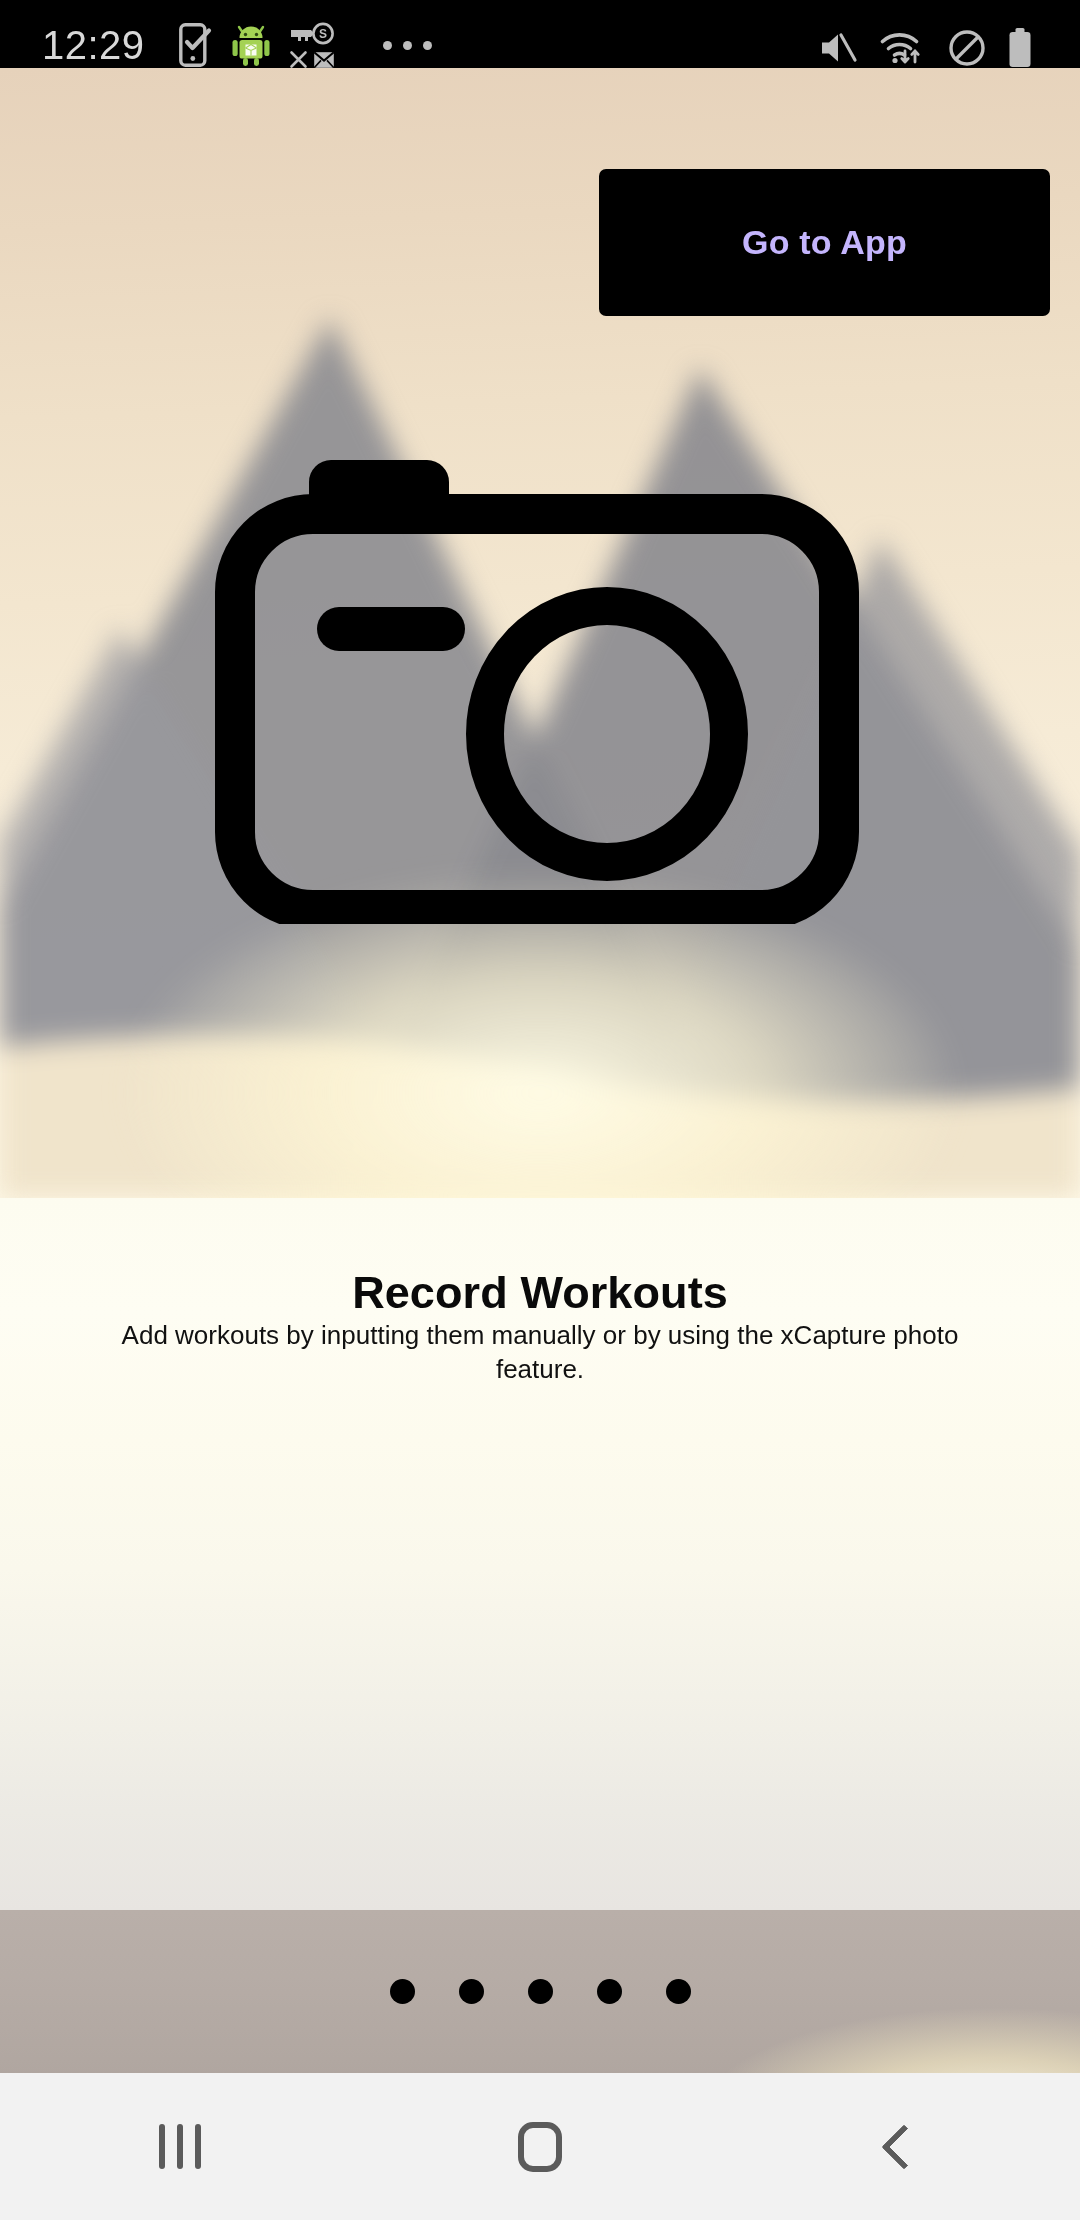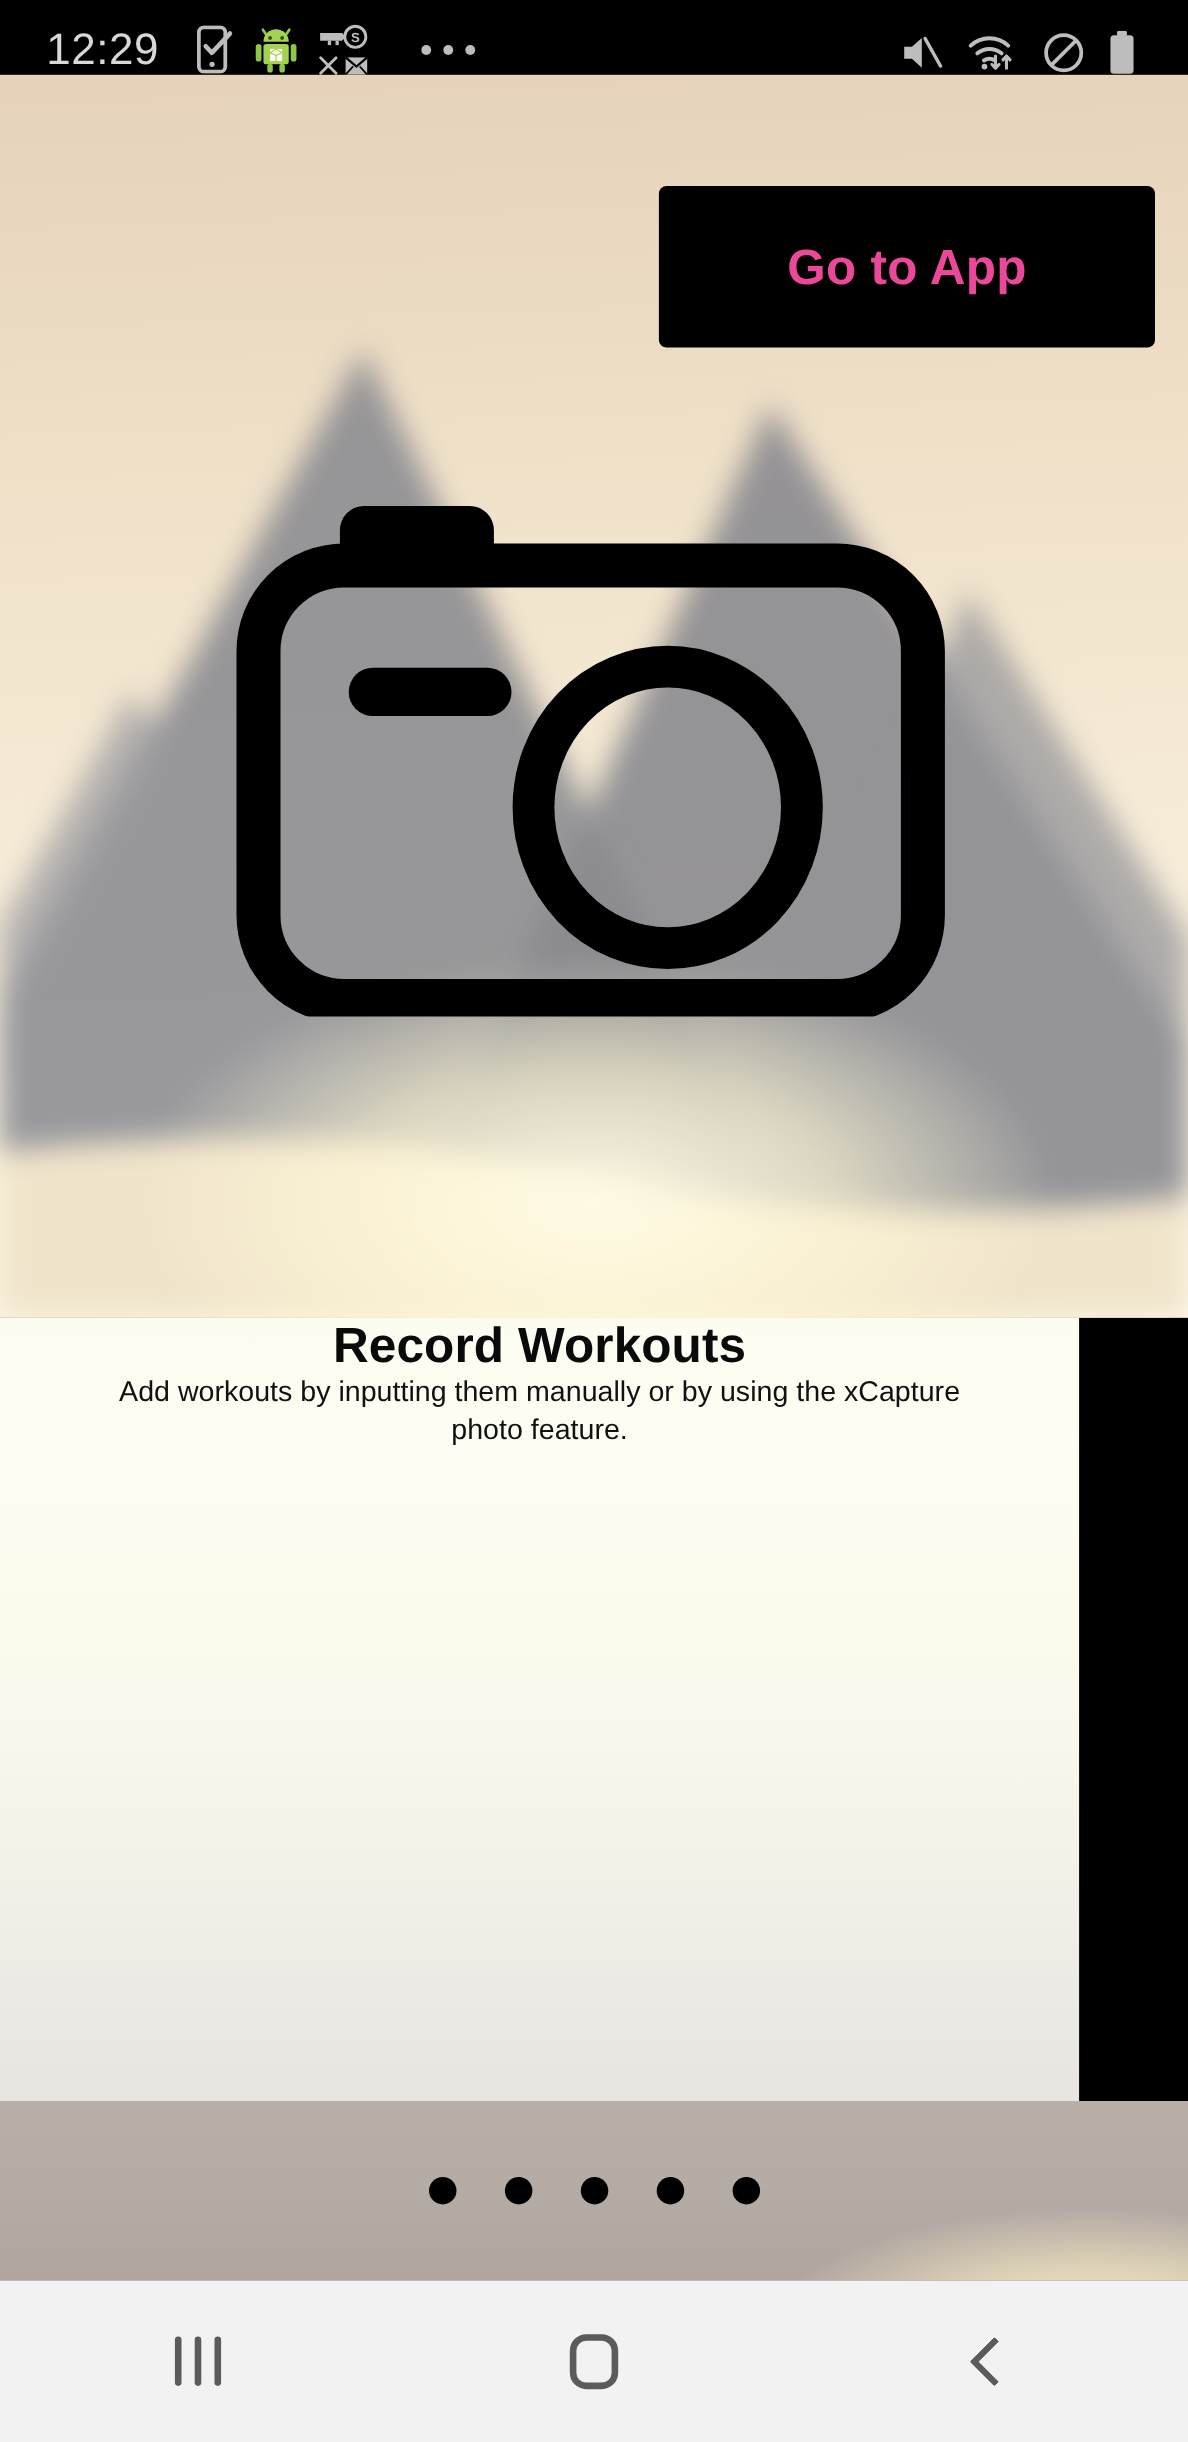--- a/index.html
+++ b/index.html
@@ -62,47 +62,48 @@
     position:absolute; left:50%; bottom:-110px; transform:translateX(-50%);
     width:820px; height:430px; border-radius:50%;
     background:radial-gradient(ellipse at center, rgba(255,252,230,0.97) 0%, rgba(255,247,214,0.68) 38%, rgba(255,243,205,0) 74%);
     filter:blur(16px);
   }
 
   
   .gotoapp{
     position:absolute; top:101px; right:30px;
     width:451px; height:147px;
-    background:#000; color:#ec4899;
+    background:#000; color:#c4b5fd;
     border:none; border-radius:7px;
     font-family:"Liberation Sans", sans-serif;
-    font-size:45px; font-weight:700; letter-spacing:0.2px;
+    font-size:34px; font-weight:700; letter-spacing:0.2px;
     display:flex; align-items:center; justify-content:center;
     cursor:pointer;
   }
 
   
   .cam-wrap{
     position:absolute; left:0; top:0; width:1080px; height:1130px;
     display:flex; align-items:center; justify-content:center;
     pointer-events:none;
   }
   .cam-wrap svg{ display:block; width:648px; height:560px; margin-top:22px; margin-left:-6px;}
 
   
   .content{
-    position:absolute; top:1198px; left:0; width:981px; height:712px;
+    position:absolute; top:1198px; left:0; width:1080px; height:712px;
     background:linear-gradient(180deg,
       #fdfcf0 0%,
       #fefdf3 16%,
       #fdfbee 34%,
       #faf8ec 52%,
       #f3f1e8 70%,
       #eceae4 86%,
       #e8e5e1 100%);
+    padding-top:70px;
     text-align:center;
   }
   .title{
     font-family:"Liberation Sans", sans-serif;
     font-size:45px; font-weight:700; color:#0a0a0a;
     letter-spacing:0.1px; line-height:1.1;
   }
   .subtitle{
     font-family:"Liberation Sans", sans-serif;
     font-size:26px; font-weight:400; color:#111;

